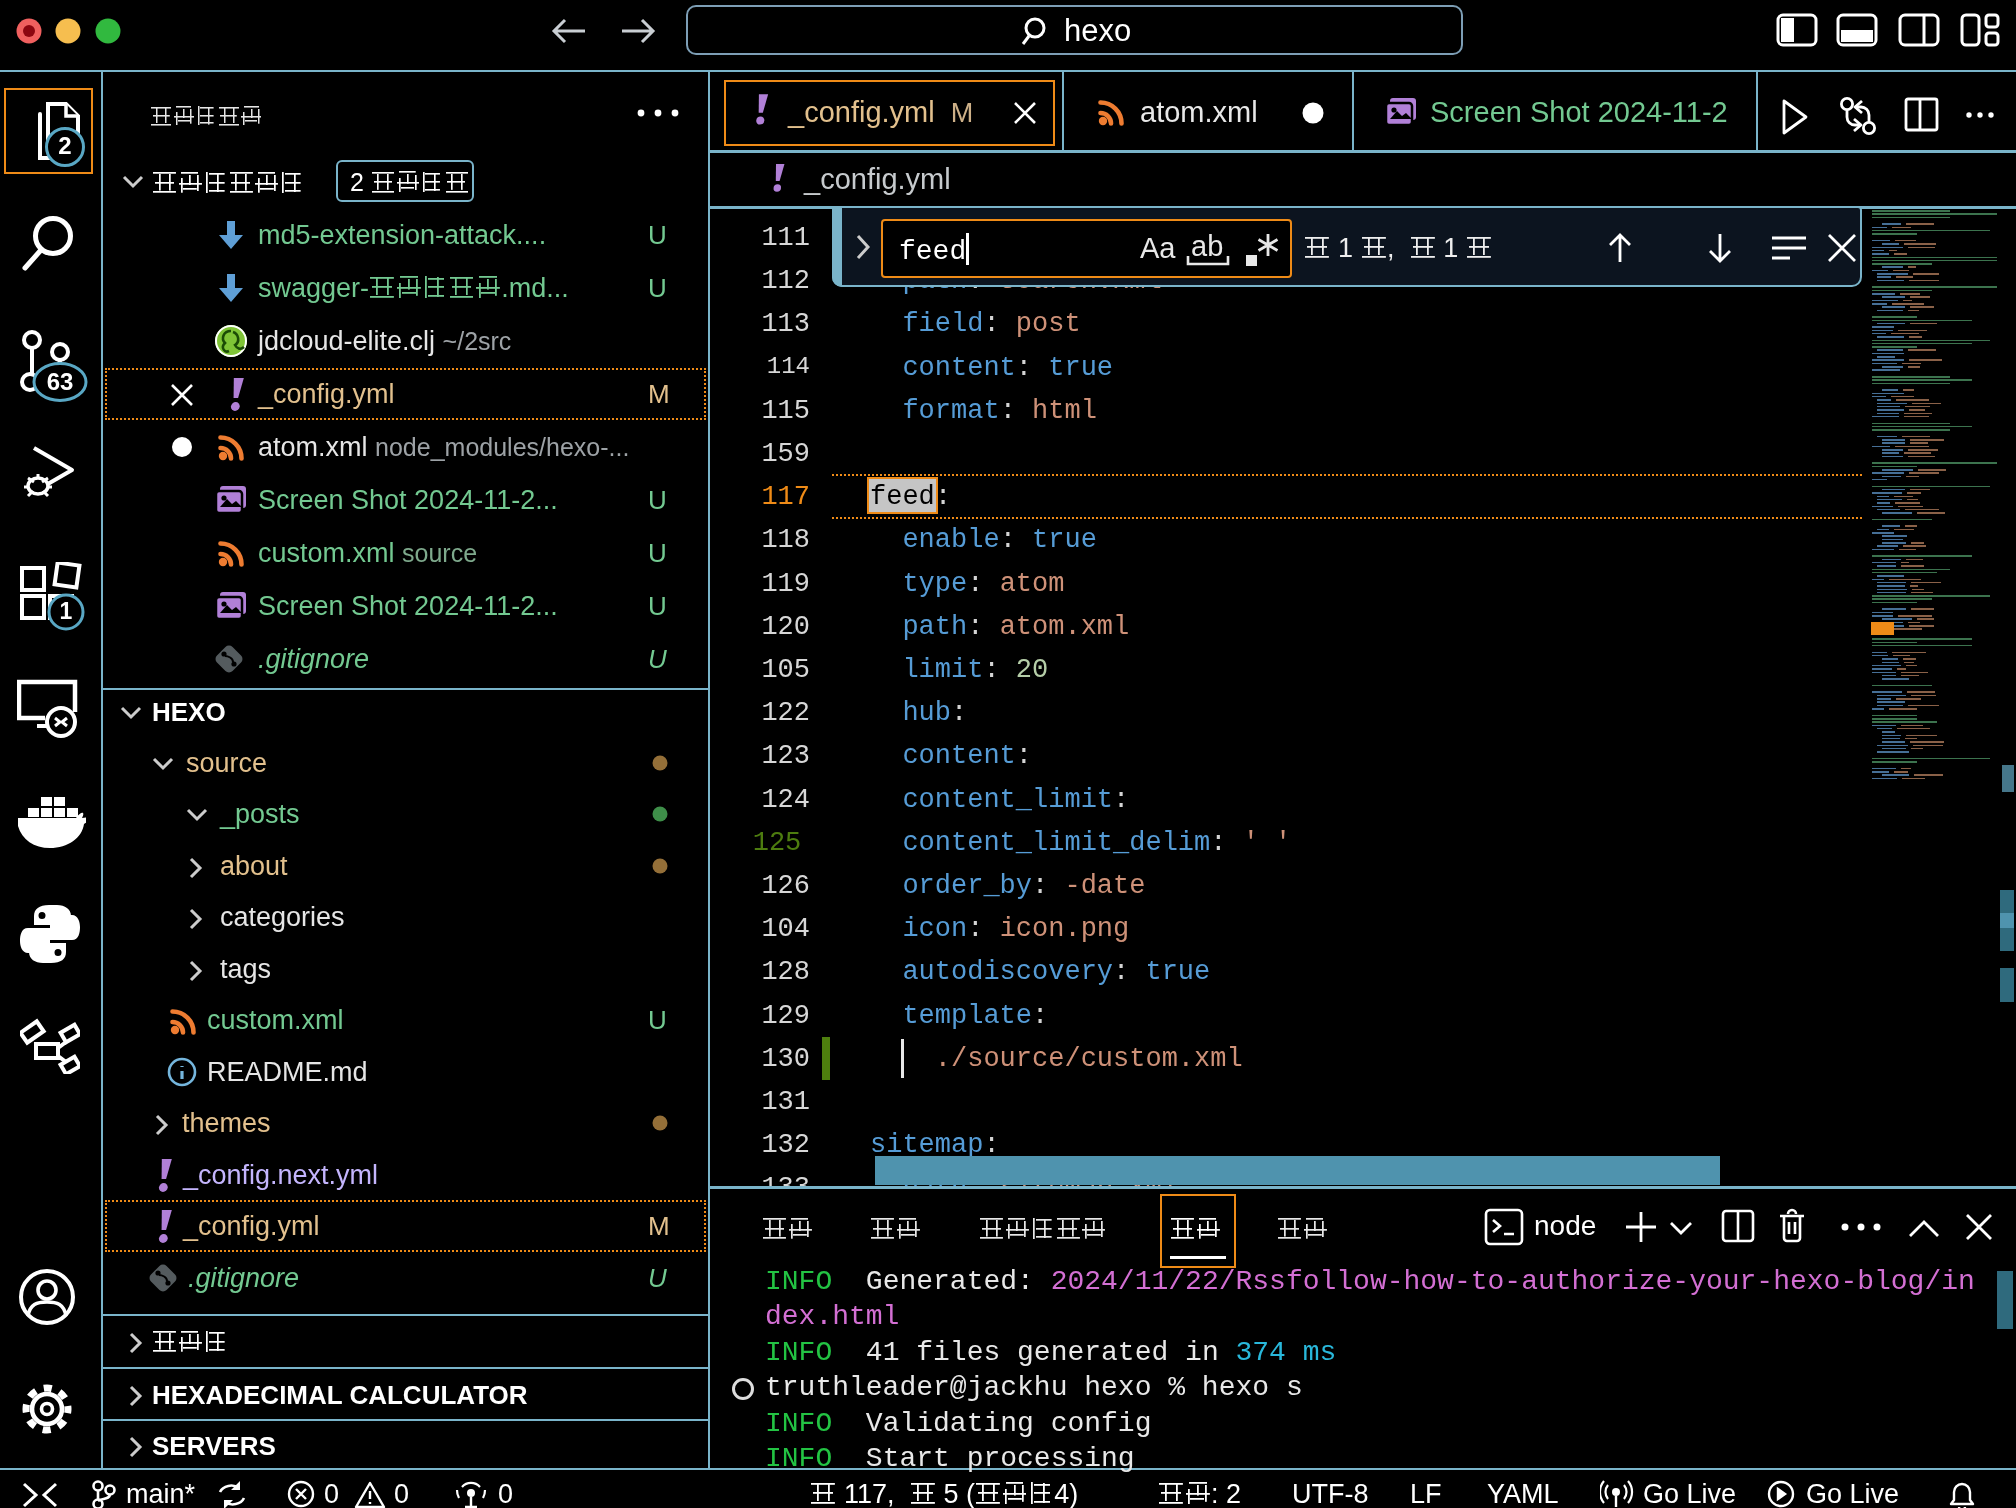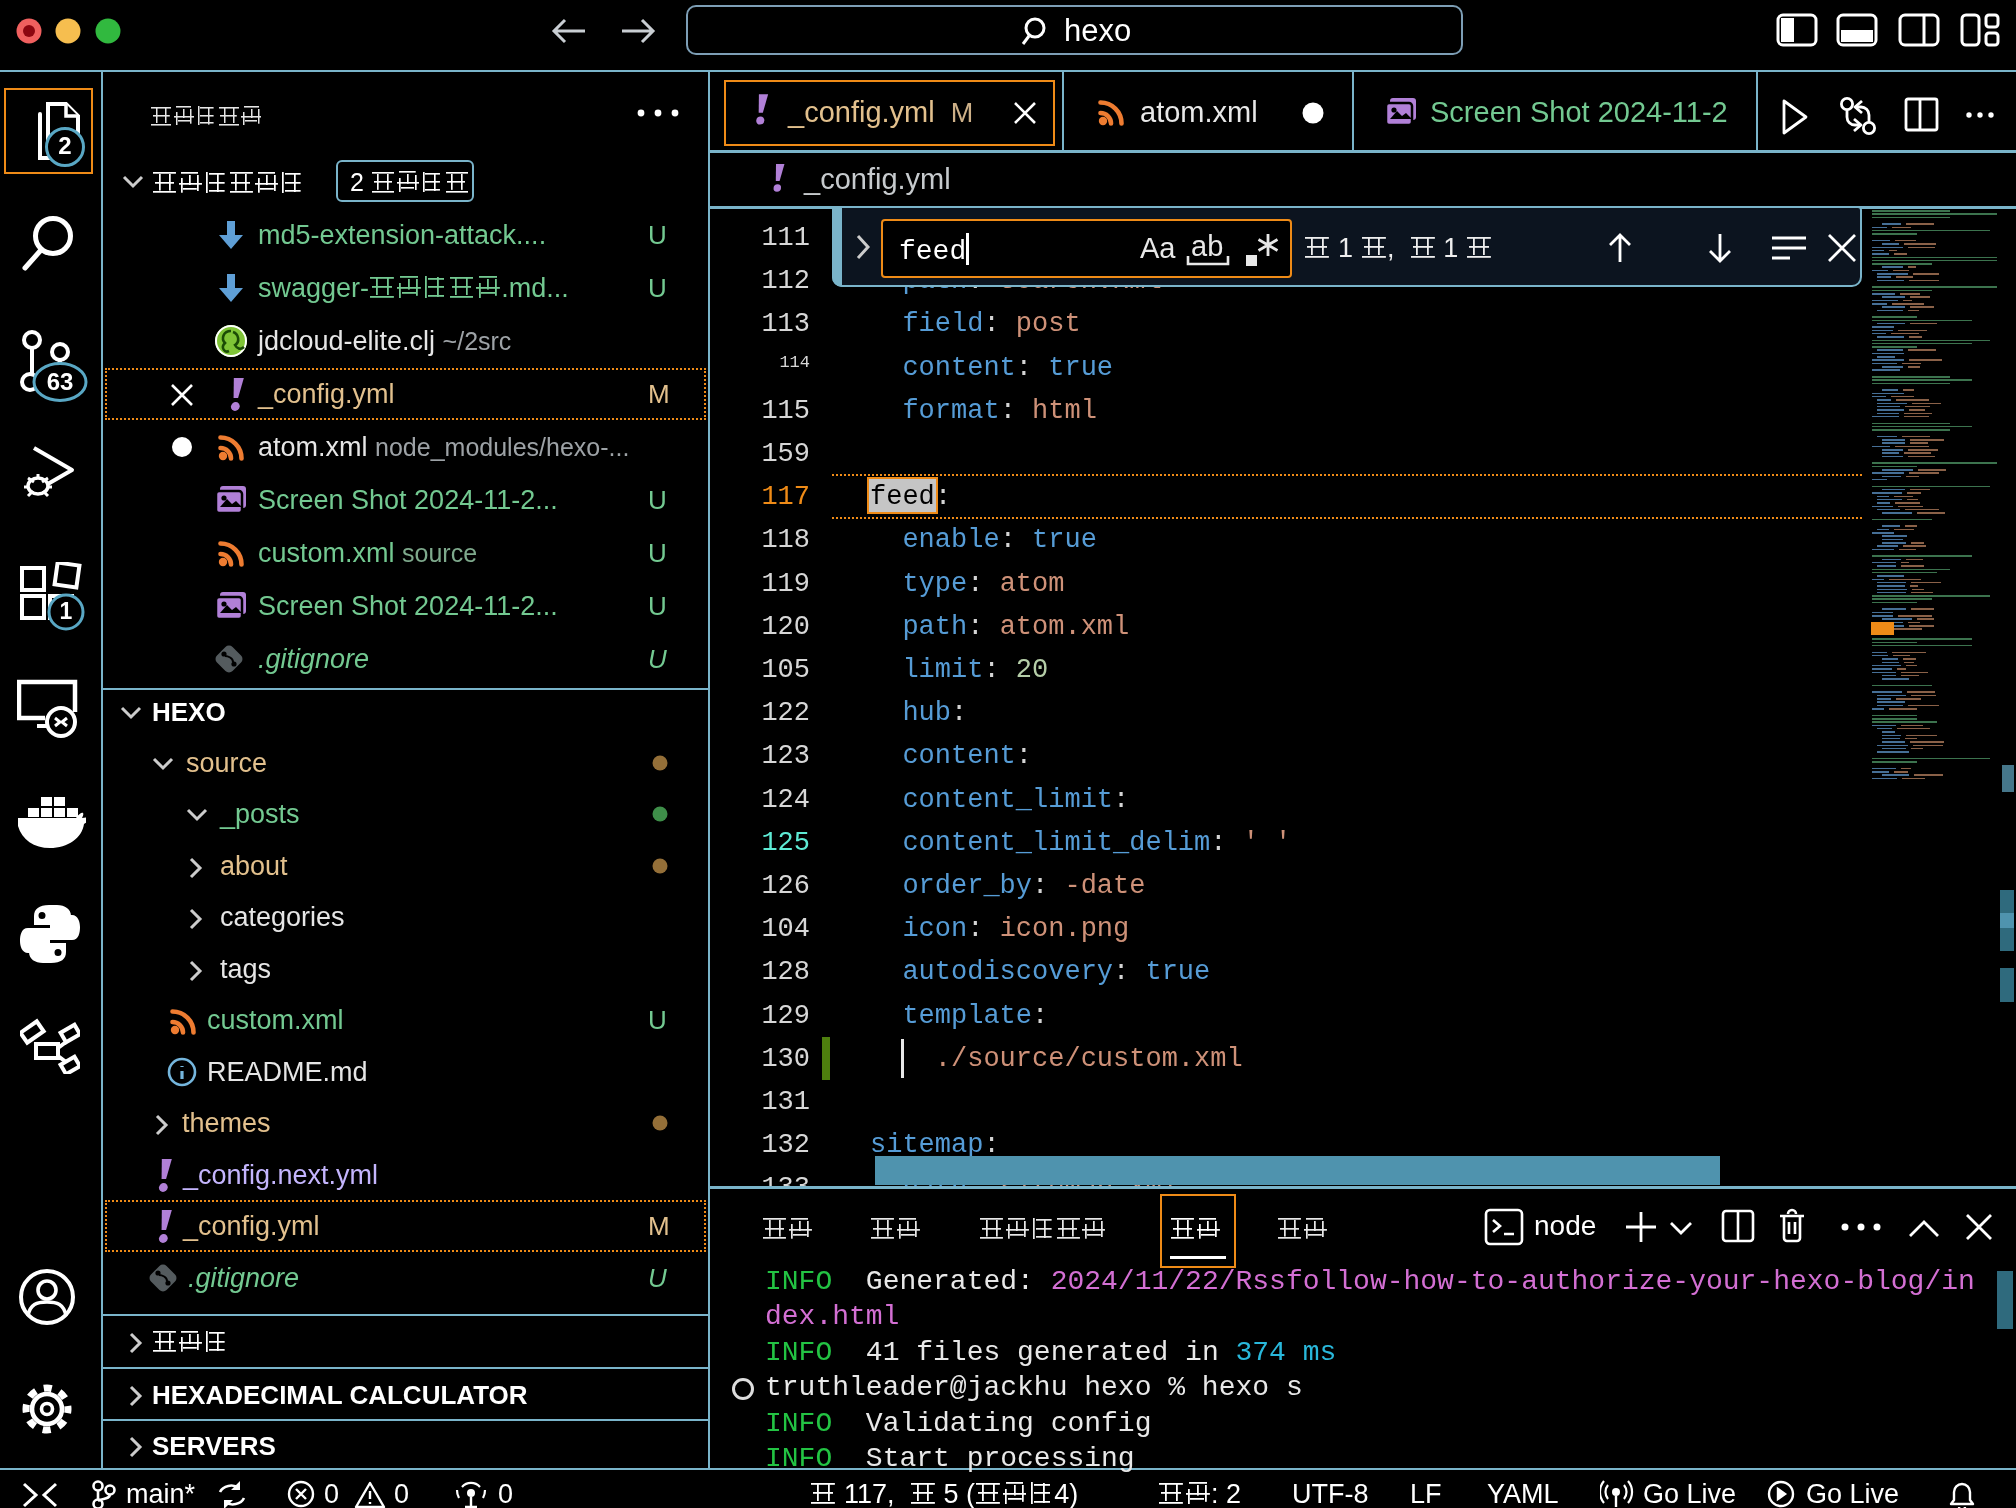--- a/index.html
+++ b/index.html
@@ -367,42 +367,42 @@
       <circle cx="13" cy="30.5" r="4.4"></circle>
     </g>
   </svg>
 <div class="abs sans" style="left:804px;top:163px;font-size:29px;color:#c6cacd">_config.yml</div>
 <div class="abs mono" style="left:744px;top:223.0px;width:66px;font-size:27px;text-align:right;color:#d7d7d7">111</div>
 <div class="abs mono" style="left:870px;top:223.0px;font-size:27px;white-space:pre"></div>
 <div class="abs mono" style="left:744px;top:266.2px;width:66px;font-size:27px;text-align:right;color:#d7d7d7">112</div>
 <div class="abs mono" style="left:870px;top:266.2px;font-size:27px;white-space:pre"><span style="color:#569cd6">  path</span><span style="color:#d4d4d4">:</span><span style="color:#569cd6"> </span><span style="color:#ce9178">search.xml</span></div>
 <div class="abs mono" style="left:744px;top:309.4px;width:66px;font-size:27px;text-align:right;color:#d7d7d7">113</div>
 <div class="abs mono" style="left:870px;top:309.4px;font-size:27px;white-space:pre"><span style="color:#569cd6">  field</span><span style="color:#d4d4d4">:</span><span style="color:#569cd6"> </span><span style="color:#ce9178">post</span></div>
-<div class="abs mono" style="left:744px;top:352.6px;width:66px;font-size:17px;text-align:right;color:#d7d7d7">114</div>
+<div class="abs mono" style="left:744px;top:352.6px;width:66px;font-size:24px;text-align:right;color:#d7d7d7">114</div>
 <div class="abs mono" style="left:870px;top:352.6px;font-size:27px;white-space:pre"><span style="color:#569cd6">  content</span><span style="color:#d4d4d4">:</span><span style="color:#569cd6"> </span><span style="color:#569cd6">true</span></div>
 <div class="abs mono" style="left:744px;top:395.8px;width:66px;font-size:27px;text-align:right;color:#d7d7d7">115</div>
 <div class="abs mono" style="left:870px;top:395.8px;font-size:27px;white-space:pre"><span style="color:#569cd6">  format</span><span style="color:#d4d4d4">:</span><span style="color:#569cd6"> </span><span style="color:#ce9178">html</span></div>
 <div class="abs mono" style="left:744px;top:439.0px;width:66px;font-size:27px;text-align:right;color:#d7d7d7">159</div>
 <div class="abs mono" style="left:870px;top:439.0px;font-size:27px;white-space:pre"></div>
 <div class="abs mono" style="left:744px;top:482.20000000000005px;width:66px;font-size:27px;text-align:right;color:#ef8b17">117</div>
 <div class="abs mono" style="left:744px;top:525.4000000000001px;width:66px;font-size:27px;text-align:right;color:#d7d7d7">118</div>
 <div class="abs mono" style="left:870px;top:525.4000000000001px;font-size:27px;white-space:pre"><span style="color:#569cd6">  enable</span><span style="color:#d4d4d4">:</span><span style="color:#569cd6"> </span><span style="color:#569cd6">true</span></div>
 <div class="abs mono" style="left:744px;top:568.6px;width:66px;font-size:27px;text-align:right;color:#d7d7d7">119</div>
 <div class="abs mono" style="left:870px;top:568.6px;font-size:27px;white-space:pre"><span style="color:#569cd6">  type</span><span style="color:#d4d4d4">:</span><span style="color:#569cd6"> </span><span style="color:#ce9178">atom</span></div>
 <div class="abs mono" style="left:744px;top:611.8px;width:66px;font-size:27px;text-align:right;color:#d7d7d7">120</div>
 <div class="abs mono" style="left:870px;top:611.8px;font-size:27px;white-space:pre"><span style="color:#569cd6">  path</span><span style="color:#d4d4d4">:</span><span style="color:#569cd6"> </span><span style="color:#ce9178">atom.xml</span></div>
 <div class="abs mono" style="left:744px;top:655.0px;width:66px;font-size:27px;text-align:right;color:#d7d7d7">105</div>
 <div class="abs mono" style="left:870px;top:655.0px;font-size:27px;white-space:pre"><span style="color:#569cd6">  limit</span><span style="color:#d4d4d4">:</span><span style="color:#569cd6"> </span><span style="color:#b5cea8">20</span></div>
 <div class="abs mono" style="left:744px;top:698.2px;width:66px;font-size:27px;text-align:right;color:#d7d7d7">122</div>
 <div class="abs mono" style="left:870px;top:698.2px;font-size:27px;white-space:pre"><span style="color:#569cd6">  hub</span><span style="color:#d4d4d4">:</span><span style="color:#569cd6"></span></div>
 <div class="abs mono" style="left:744px;top:741.4000000000001px;width:66px;font-size:27px;text-align:right;color:#d7d7d7">123</div>
 <div class="abs mono" style="left:870px;top:741.4000000000001px;font-size:27px;white-space:pre"><span style="color:#569cd6">  content</span><span style="color:#d4d4d4">:</span><span style="color:#569cd6"></span></div>
 <div class="abs mono" style="left:744px;top:784.6px;width:66px;font-size:27px;text-align:right;color:#d7d7d7">124</div>
 <div class="abs mono" style="left:870px;top:784.6px;font-size:27px;white-space:pre"><span style="color:#569cd6">  content_limit</span><span style="color:#d4d4d4">:</span><span style="color:#569cd6"></span></div>
-<div class="abs mono" style="left:744px;top:827.8000000000001px;width:66px;font-size:27px;text-align:right;color:#5eead4">125</div>
+<div class="abs mono" style="left:744px;top:827.8000000000001px;width:66px;font-size:27px;text-align:center;color:#4d7c0f">125</div>
 <div class="abs mono" style="left:870px;top:827.8000000000001px;font-size:27px;white-space:pre"><span style="color:#569cd6">  content_limit_delim</span><span style="color:#d4d4d4">:</span><span style="color:#569cd6"> </span><span style="color:#ce9178">' '</span></div>
 <div class="abs mono" style="left:744px;top:871.0px;width:66px;font-size:27px;text-align:right;color:#d7d7d7">126</div>
 <div class="abs mono" style="left:870px;top:871.0px;font-size:27px;white-space:pre"><span style="color:#569cd6">  order_by</span><span style="color:#d4d4d4">:</span><span style="color:#569cd6"> </span><span style="color:#ce9178">-date</span></div>
 <div class="abs mono" style="left:744px;top:914.2px;width:66px;font-size:27px;text-align:right;color:#d7d7d7">104</div>
 <div class="abs mono" style="left:870px;top:914.2px;font-size:27px;white-space:pre"><span style="color:#569cd6">  icon</span><span style="color:#d4d4d4">:</span><span style="color:#569cd6"> </span><span style="color:#ce9178">icon.png</span></div>
 <div class="abs mono" style="left:744px;top:957.4000000000001px;width:66px;font-size:27px;text-align:right;color:#d7d7d7">128</div>
 <div class="abs mono" style="left:870px;top:957.4000000000001px;font-size:27px;white-space:pre"><span style="color:#569cd6">  autodiscovery</span><span style="color:#d4d4d4">:</span><span style="color:#569cd6"> </span><span style="color:#569cd6">true</span></div>
 <div class="abs mono" style="left:744px;top:1000.6px;width:66px;font-size:27px;text-align:right;color:#d7d7d7">129</div>
 <div class="abs mono" style="left:870px;top:1000.6px;font-size:27px;white-space:pre"><span style="color:#569cd6">  template</span><span style="color:#d4d4d4">:</span><span style="color:#569cd6"></span></div>
 <div class="abs mono" style="left:744px;top:1043.8000000000002px;width:66px;font-size:27px;text-align:right;color:#d7d7d7">130</div>

